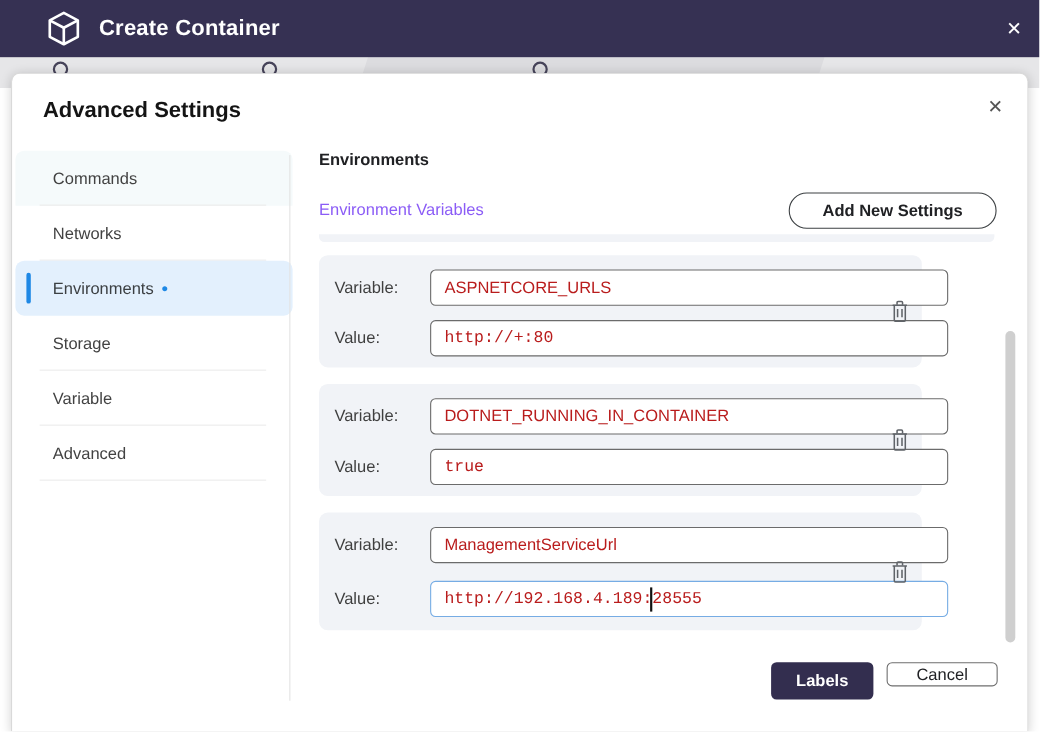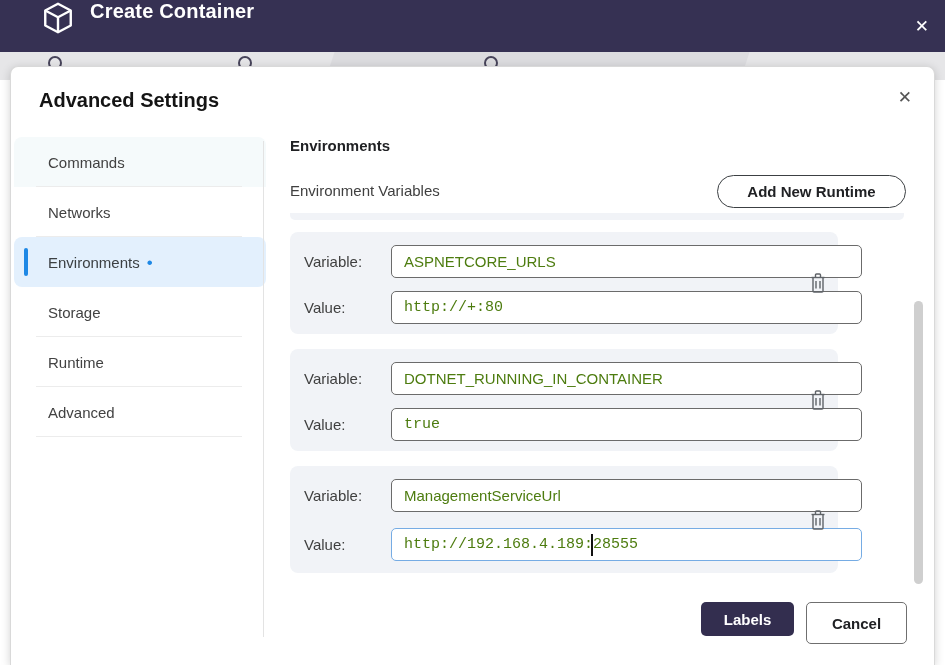--- a/index.html
+++ b/index.html
@@ -2,21 +2,21 @@
 <html><head>
 <meta charset="utf-8">
 <style>
   * { margin:0; padding:0; box-sizing:border-box; }
   html,body { width:945px; height:665px; }
   body { font-family:"Liberation Sans", sans-serif; background:#ffffff; position:relative; overflow:hidden; }
 
   
   .app-header{
     position:absolute; left:0; top:0; width:945px; height:52px;
-    background:#363153; display:flex; align-items:flex-start; z-index:3;
+    background:#363153; display:flex; align-items:center; z-index:3;
   }
   .cube-icon{ margin-left:40px; width:36px; height:36px; display:block; }
   .app-title{ color:#ffffff; font-size:20px; font-weight:bold; margin-left:14px; letter-spacing:.2px; }
   .app-close{ position:absolute; right:16px; top:50%; transform:translateY(-50%);
     color:#ffffff; font-size:17px; cursor:pointer; line-height:1; }
 
   
   .steps-strip{
     position:absolute; left:0; top:52px; width:945px; height:28px;
     background:#e6e6e8; overflow:hidden; z-index:1;
@@ -55,21 +55,21 @@
   .sel-bar{
     position:absolute; left:10px; top:11px; width:4px; height:28px;
     background:#1e88e5; border-radius:2px;
   }
   .side-dot{ color:#1e88e5; font-size:17px; margin-left:7px; line-height:1; }
   .v-divider{ position:absolute; left:252px; top:74px; width:1px; height:496px; background:#e3e3e3; }
 
   
   .content{ position:absolute; left:279px; top:0; width:614px; height:599px; }
   .content-heading{ position:absolute; left:0; top:70px; font-size:15px; font-weight:bold; color:#202124; }
-  .section-label{ position:absolute; left:0; top:115px; font-size:15px; color:#404040; }
+  .section-label{ position:absolute; left:0; top:115px; font-size:15px; color:#8b5cf6; }
   .add-btn{
     position:absolute; right:-2px; top:108px; width:189px; height:33px;
     background:#ffffff; border:1.5px solid #3c4043; border-radius:17px;
     font-family:"Liberation Sans", sans-serif;
     font-size:15px; font-weight:600; color:#202124; cursor:pointer;
   }
   .partial-card{
     position:absolute; left:0; top:146px; width:614px; height:7px;
     background:#f1f3f7; border-radius:0 0 5px 5px;
   }
@@ -83,21 +83,21 @@
   .field-label{
     position:absolute; left:14px; width:84px; font-size:15px; color:#3f3f3f;
   }
   .lbl-variable{ top:21px; }
   .lbl-value{ top:67px; }
   .c3 .lbl-value{ top:70px; }
   .var-input{
     position:absolute; left:101px; width:471px; height:33px;
     background:#ffffff; border:1px solid #6b6b6b; border-radius:5px;
     padding:0 12px; font-family:"Liberation Sans", sans-serif;
-    font-size:15px; color:#4d7c0f; outline:none;
+    font-size:15px; color:#b91c1c; outline:none;
   }
   .in-variable{ top:13px; }
   .in-value{ top:59px;font-family:Liberation Mono, monospace; }
   .c3 .in-value{ top:62px; border:1.5px solid #76ace4; }
   .caret{
     position:absolute; left:301px; top:68px; width:1.5px; height:22px; background:#111;
   }
   .trash-btn{
     position:absolute; right:10px; top:50%; transform:translateY(-50%);
     width:20px; height:22px; background:none; border:none; cursor:pointer; padding:0;
@@ -109,23 +109,23 @@
     background:#cfcfcf; border-radius:5px;
   }
 
   
   .apply-btn{
     position:absolute; left:690px; top:535px; width:93px; height:34px;
     background:#332e4f; color:#ffffff; border:none; border-radius:5px;
     font-family:"Liberation Sans", sans-serif; font-size:15px; font-weight:bold; cursor:pointer;
   }
   .cancel-btn{
-    position:absolute; left:795px; top:535px; width:101px; height:42px;
+    position:absolute; left:795px; top:535px; width:101px; height:22px;
     background:#ffffff; color:#202124; border:1.5px solid #6f6f6f; border-radius:5px;
-    font-family:"Liberation Sans", sans-serif; font-size:15px; font-weight:700; cursor:pointer;
+    font-family:"Liberation Sans", sans-serif; font-size:15px; font-weight:400; cursor:pointer;
   }
 </style>
 </head>
 <body>
 
 <div class="app-header">
   <svg class="cube-icon" viewBox="0 0 24 24" fill="none" stroke="#ffffff" stroke-width="1.6" stroke-linejoin="round">
     <path d="M12 2.5 L20.5 7 L20.5 17 L12 21.5 L3.5 17 L3.5 7 Z"></path>
     <path d="M3.5 7 L12 11.5 L20.5 7"></path>
     <path d="M12 11.5 L12 21.5"></path>
@@ -157,34 +157,34 @@
     <div class="side-item selected">
       <span class="sel-bar"></span>
       <span>Environments</span>
       <span class="side-dot">•</span>
     </div>
     <div class="side-item">
       <span>Storage</span>
       <span class="divider"></span>
     </div>
     <div class="side-item">
-      <span>Runtime</span>
+      <span>Variable</span>
       <span class="divider"></span>
     </div>
     <div class="side-item">
       <span>Advanced</span>
       <span class="divider"></span>
     </div>
   </div>
   <div class="v-divider"></div>
 
   <div class="content">
     <div class="content-heading">Environments</div>
     <div class="section-label">Environment Variables</div>
-    <button class="add-btn">Add New Runtime</button>
+    <button class="add-btn">Add New Settings</button>
 
     <div class="partial-card"></div>
 
     <div class="var-card c1">
       <span class="field-label lbl-variable">Variable:</span>
       <input class="var-input in-variable" value="ASPNETCORE_URLS" style="">
       <span class="field-label lbl-value">Value:</span>
       <input class="var-input in-value" value="http://+:80" style="">
       <button class="trash-btn">
         <svg width="20" height="22" viewBox="0 0 20 22" fill="none" stroke="#5f6368" stroke-width="1.4">

